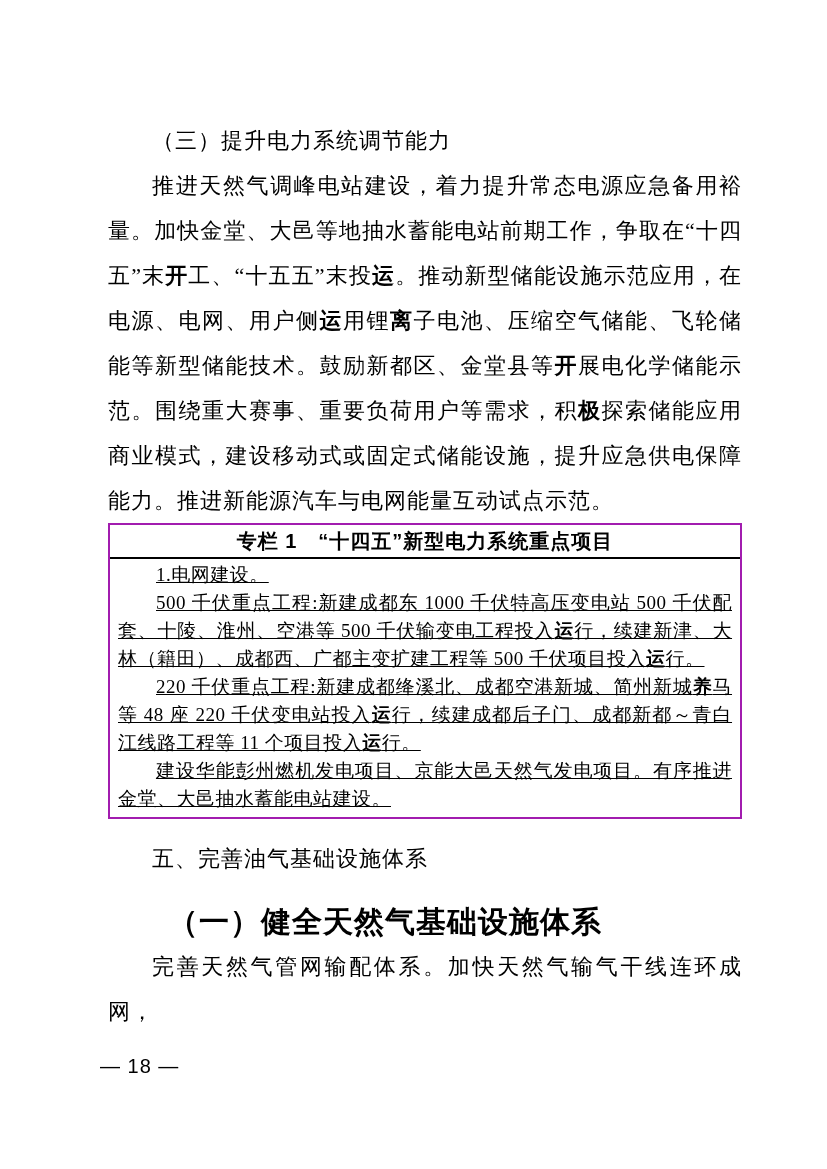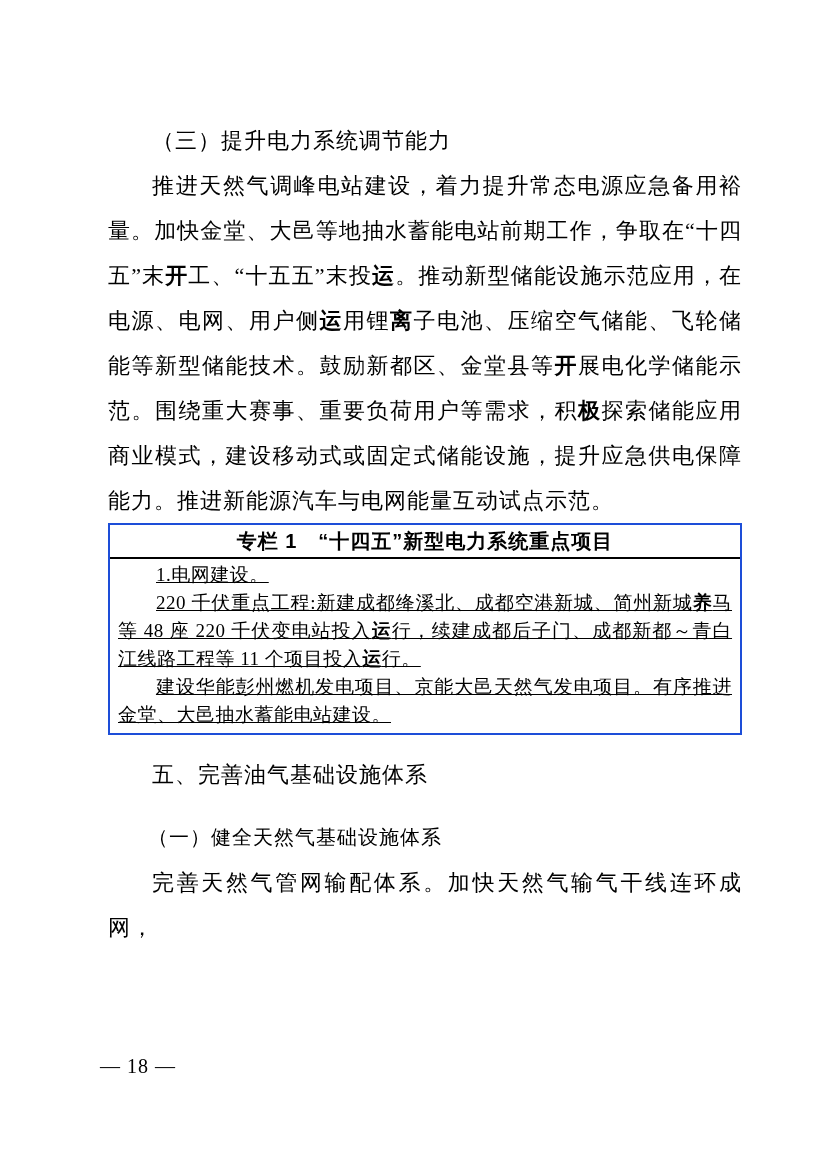--- a/index.html
+++ b/index.html
@@ -38,21 +38,21 @@
     text-indent: 2em;
     margin: 0;
     letter-spacing: 1px;
   }
   .body-para b, .info-box b {
     font-weight: 700;
     font-family: "Liberation Sans", "DejaVu Sans", sans-serif;
   }
   .info-box {
     margin-top: 0px;
-    border: 2px solid #1d4ed8;
+    border: 2px solid #a21caf;
   }
   .box-title {
     text-align: center;
     font-weight: 700;
     font-family: "Liberation Sans", "DejaVu Sans", sans-serif;
     font-size: 20px;
     line-height: 30px;
     border-bottom: 2px solid #000000;
     letter-spacing: 1px;
     margin: 0;
@@ -74,50 +74,51 @@
     margin-top: 17px;
     font-size: 22px;
     line-height: 45px;
     text-indent: 2em;
     font-weight: normal;
     letter-spacing: 1px;
     white-space: nowrap;
   }
   .sub-heading {
     margin: 0;
-    font-size: 20px;
+    font-size: 30px;
     line-height: 45px;
     text-indent: 2em;
-    font-weight: normal;
+    font-weight: bold;
     letter-spacing: 1px;
     white-space: nowrap;
   }
   .page-number {
     position: absolute;
     left: 100px;
     top: 1055px;
     font-size: 20px;
     letter-spacing: 1px;
-    font-family: Liberation Serif, serif;
+    font-family: Liberation Sans, sans-serif;
   }
 </style>
 </head>
 <body>
 
 <div class="page">
   <div class="content">
 
     <h3 class="section-heading">（三）提升电力系统调节能力</h3>
 
     <p class="body-para"><span>推进天然气调峰电站建设，着力提升常态电源应急备用裕量。加快金堂、大邑等地抽水蓄能电站前期工作，争取在“十四五”末</span><b>开</b><span>工、“十五五”末投</span><b>运</b><span>。推动新型储能设施示范应用，在电源、电网、用户侧</span><b>运</b><span>用锂</span><b>离</b><span>子电池、压缩空气储能、飞轮储能等新型储能技术。鼓励新都区、金堂县等</span><b>开</b><span>展电化学储能示范。围绕重大赛事、重要负荷用户等需求，积</span><b>极</b><span>探索储能应用商业模式，建设移动式或固定式储能设施，提升应急供电保障能力。推进新能源汽车与电网能量互动试点示范。</span></p>
 
     <div class="info-box">
       <div class="box-title">专栏 1　“十四五”新型电力系统重点项目</div>
       <div class="box-body">
         <p><span>1.电网建设。</span></p>
+        <p><span>500 千伏重点工程:新建成都东 1000 千伏特高压变电站 500 千伏配套、十陵、淮州、空港等 500 千伏输变电工程投入</span><b>运</b><span>行，续建新津、大林（籍田）、成都西、广都主变扩建工程等 500 千伏项目投入</span><b>运</b><span>行。</span></p>
         <p><span>220 千伏重点工程:新建成都绛溪北、成都空港新城、简州新城</span><b>养</b><span>马等 48 座 220 千伏变电站投入</span><b>运</b><span>行，续建成都后子门、成都新都～青白江线路工程等 11 个项目投入</span><b>运</b><span>行。</span></p>
         <p><span>建设华能彭州燃机发电项目、京能大邑天然气发电项目。有序推进金堂、大邑抽水蓄能电站建设。</span></p>
       </div>
     </div>
 
     <h2 class="post-box-heading">五、完善油气基础设施体系</h2>
 
     <h3 class="sub-heading">（一）健全天然气基础设施体系</h3>
 
     <p class="body-para">完善天然气管网输配体系。加快天然气输气干线连环成网，</p>

